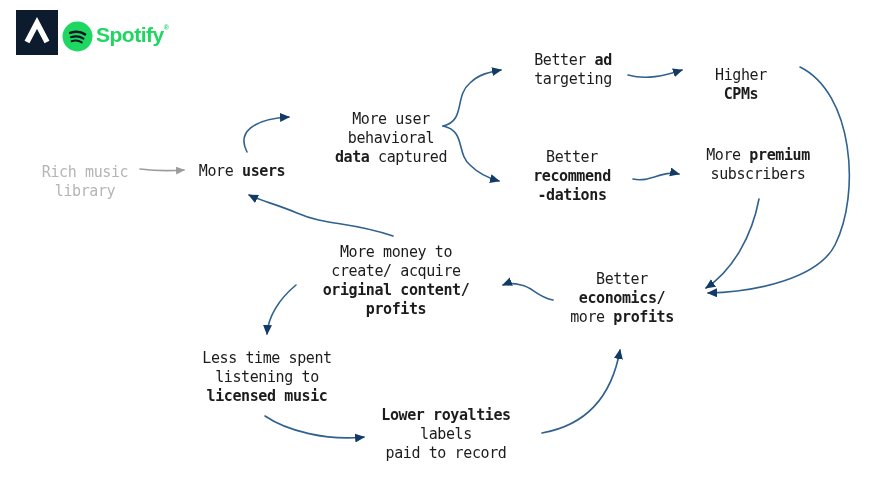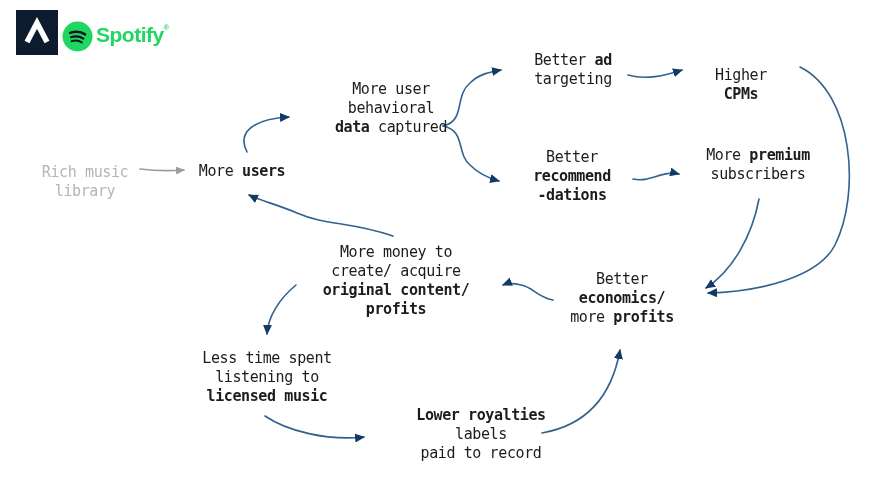--- a/index.html
+++ b/index.html
@@ -42,29 +42,29 @@
   
   .node{
     position:absolute;transform:translate(-50%,-50%);
     text-align:center;white-space:nowrap;
     font-size:15px;line-height:19px;color:var(--ink);
     letter-spacing:-0.4px;
   }
   .node .b{font-weight:bold;}
   .n-rich  {left:85px; top:182px;color:var(--muted);}
   .n-users {left:242px;top:171px;}
-  .n-data  {left:391px;top:108px;}
+  .n-data  {left:391px;top:138px;}
   .n-ad    {left:573px;top:70px;text-align:center;}
   .n-cpms  {left:741px;top:69px;margin-top:16px;}
   .n-rec   {left:572px;top:176px;}
   .n-prem  {left:758px;top:165px;}
   .n-econ  {left:622px;top:298px;}
   .n-money {left:396px;top:281px;}
   .n-less  {left:267px;top:377px;}
-  .n-royal {left:481px;top:434px;}
+  .n-royal {left:446px;top:434px;}
 </style>
 </head>
 <body>
 
 <div class="canvas">
 
   <div class="alpha-logo">
     <svg width="42" height="45" viewBox="0 0 42 45">
       <path d="M11,32 L21,13 L31,32" stroke="#ffffff" stroke-width="5.5" fill="none"></path>
     </svg>

